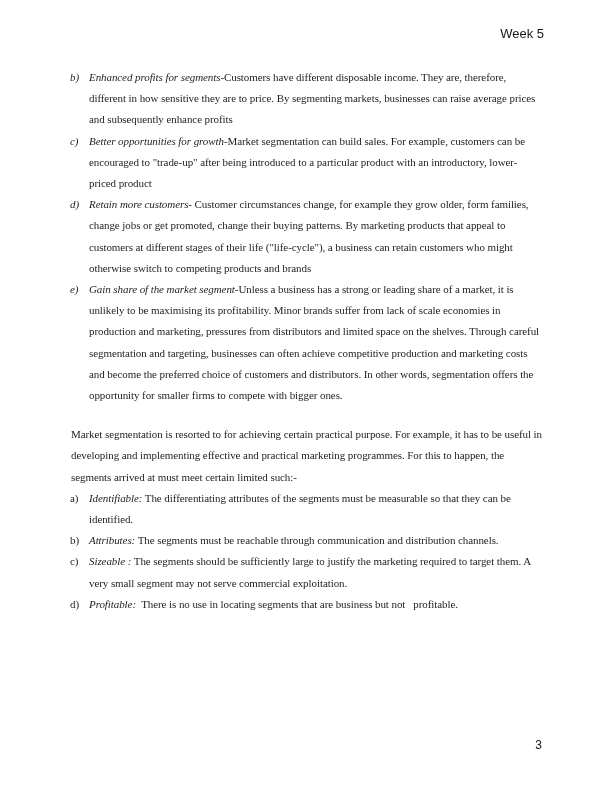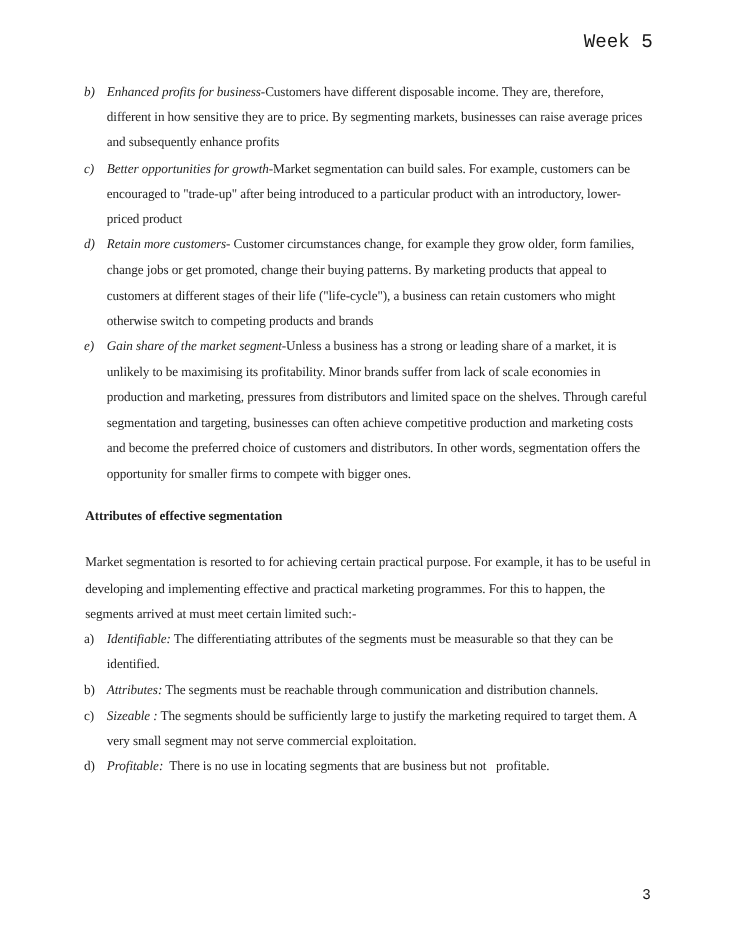--- a/index.html
+++ b/index.html
@@ -14,22 +14,22 @@
     background: #ffffff;
     color: #1e1e1e;
     font-family: "Liberation Serif", serif;
     font-size: 11px;
     overflow: hidden;
   }
   .page-header {
     position: absolute;
     top: 26px;
     right: 68px;
-    font-family: Liberation Mono, monospace;
-    font-size: 16px;
+    font-family: Liberation Sans, sans-serif;
+    font-size: 13px;
     color: #171717;
     margin-left: 20px;
   }
   .content {
     position: absolute;
     left: 70px;
     top: 67px;
     width: 472px;
     line-height: 21.2px;
     letter-spacing: -0.08px;
@@ -73,37 +73,36 @@
 
 <div class="page">
 
   <div class="page-header">Week 5</div>
 
   <div class="content">
 
     <div class="benefits">
       <div class="li">
         <span class="marker">b)</span>
-        <span class="li-body"><span class="lead">Enhanced profits for business</span><span>-Customers have different disposable income. They are, therefore, different in how sensitive they are to price. By segmenting markets, businesses can raise average prices and subsequently enhance profits</span></span>
+        <span class="li-body"><span class="lead">Enhanced profits for segments</span><span>-Customers have different disposable income. They are, therefore, different in how sensitive they are to price. By segmenting markets, businesses can raise average prices and subsequently enhance profits</span></span>
       </div>
       <div class="li">
         <span class="marker">c)</span>
         <span class="li-body"><span class="lead">Better opportunities for growth</span><span>-Market segmentation can build sales. For example, customers can be encouraged to "trade-up" after being introduced to a particular product with an introductory, lower-priced product</span></span>
       </div>
       <div class="li">
         <span class="marker">d)</span>
         <span class="li-body"><span class="lead">Retain more customers</span><span>- Customer circumstances change, for example they grow older, form families, change jobs or get promoted, change their buying patterns. By marketing products that appeal to customers at different stages of their life ("life-cycle"), a business can retain customers who might otherwise switch to competing products and brands</span></span>
       </div>
       <div class="li">
         <span class="marker">e)</span>
         <span class="li-body"><span class="lead">Gain share of the market segment</span><span>-Unless a business has a strong or leading share of a market, it is unlikely to be maximising its profitability. Minor brands suffer from lack of scale economies in production and marketing, pressures from distributors and limited space on the shelves. Through careful segmentation and targeting, businesses can often achieve competitive production and marketing costs and become the preferred choice of customers and distributors. In other words, segmentation offers the opportunity for smaller firms to compete with bigger ones.</span></span>
       </div>
     </div>
 
-    <div class="section-heading">Attributes of effective segmentation</div>
 
     <div class="intro">Market segmentation is resorted to for achieving certain practical purpose. For example, it has to be useful in developing and implementing effective and practical marketing programmes. For this to happen, the segments arrived at must meet certain limited such:-</div>
 
     <div class="criteria">
       <div class="li">
         <span class="marker">a)</span>
         <span class="li-body"><span class="lead">Identifiable:</span><span> The differentiating attributes of the segments must be measurable so that they can be identified.</span></span>
       </div>
       <div class="li">
         <span class="marker">b)</span>

